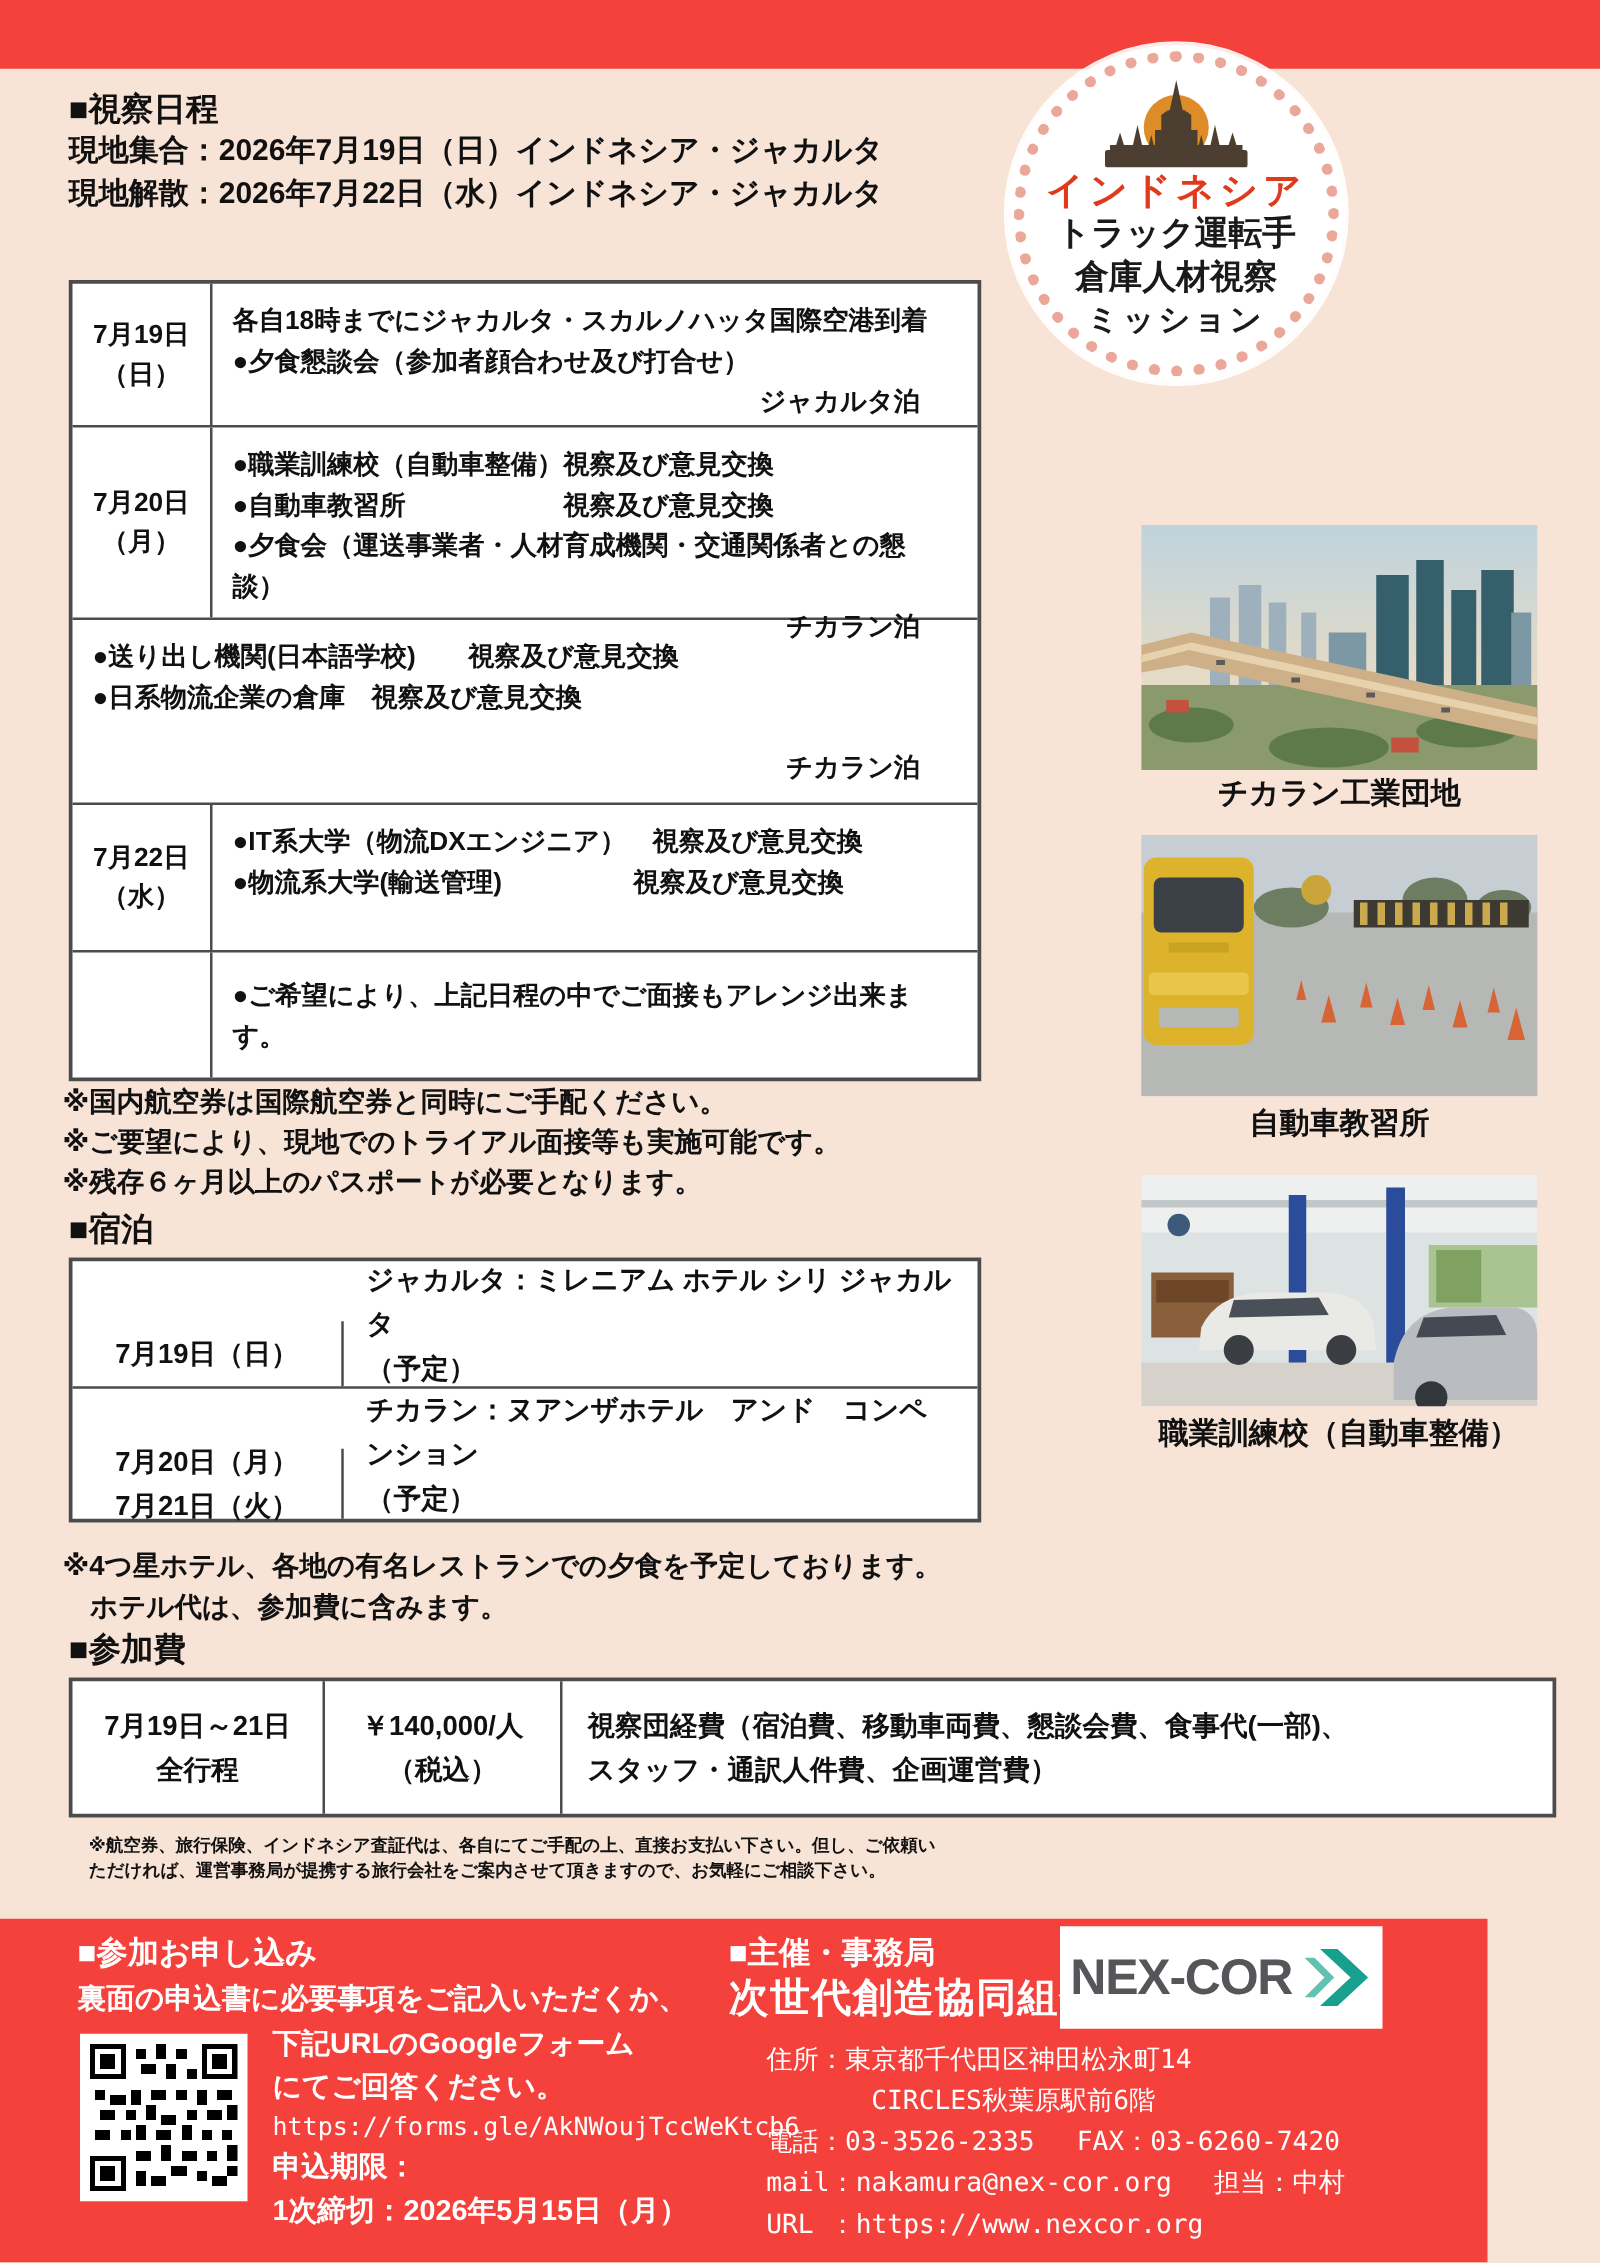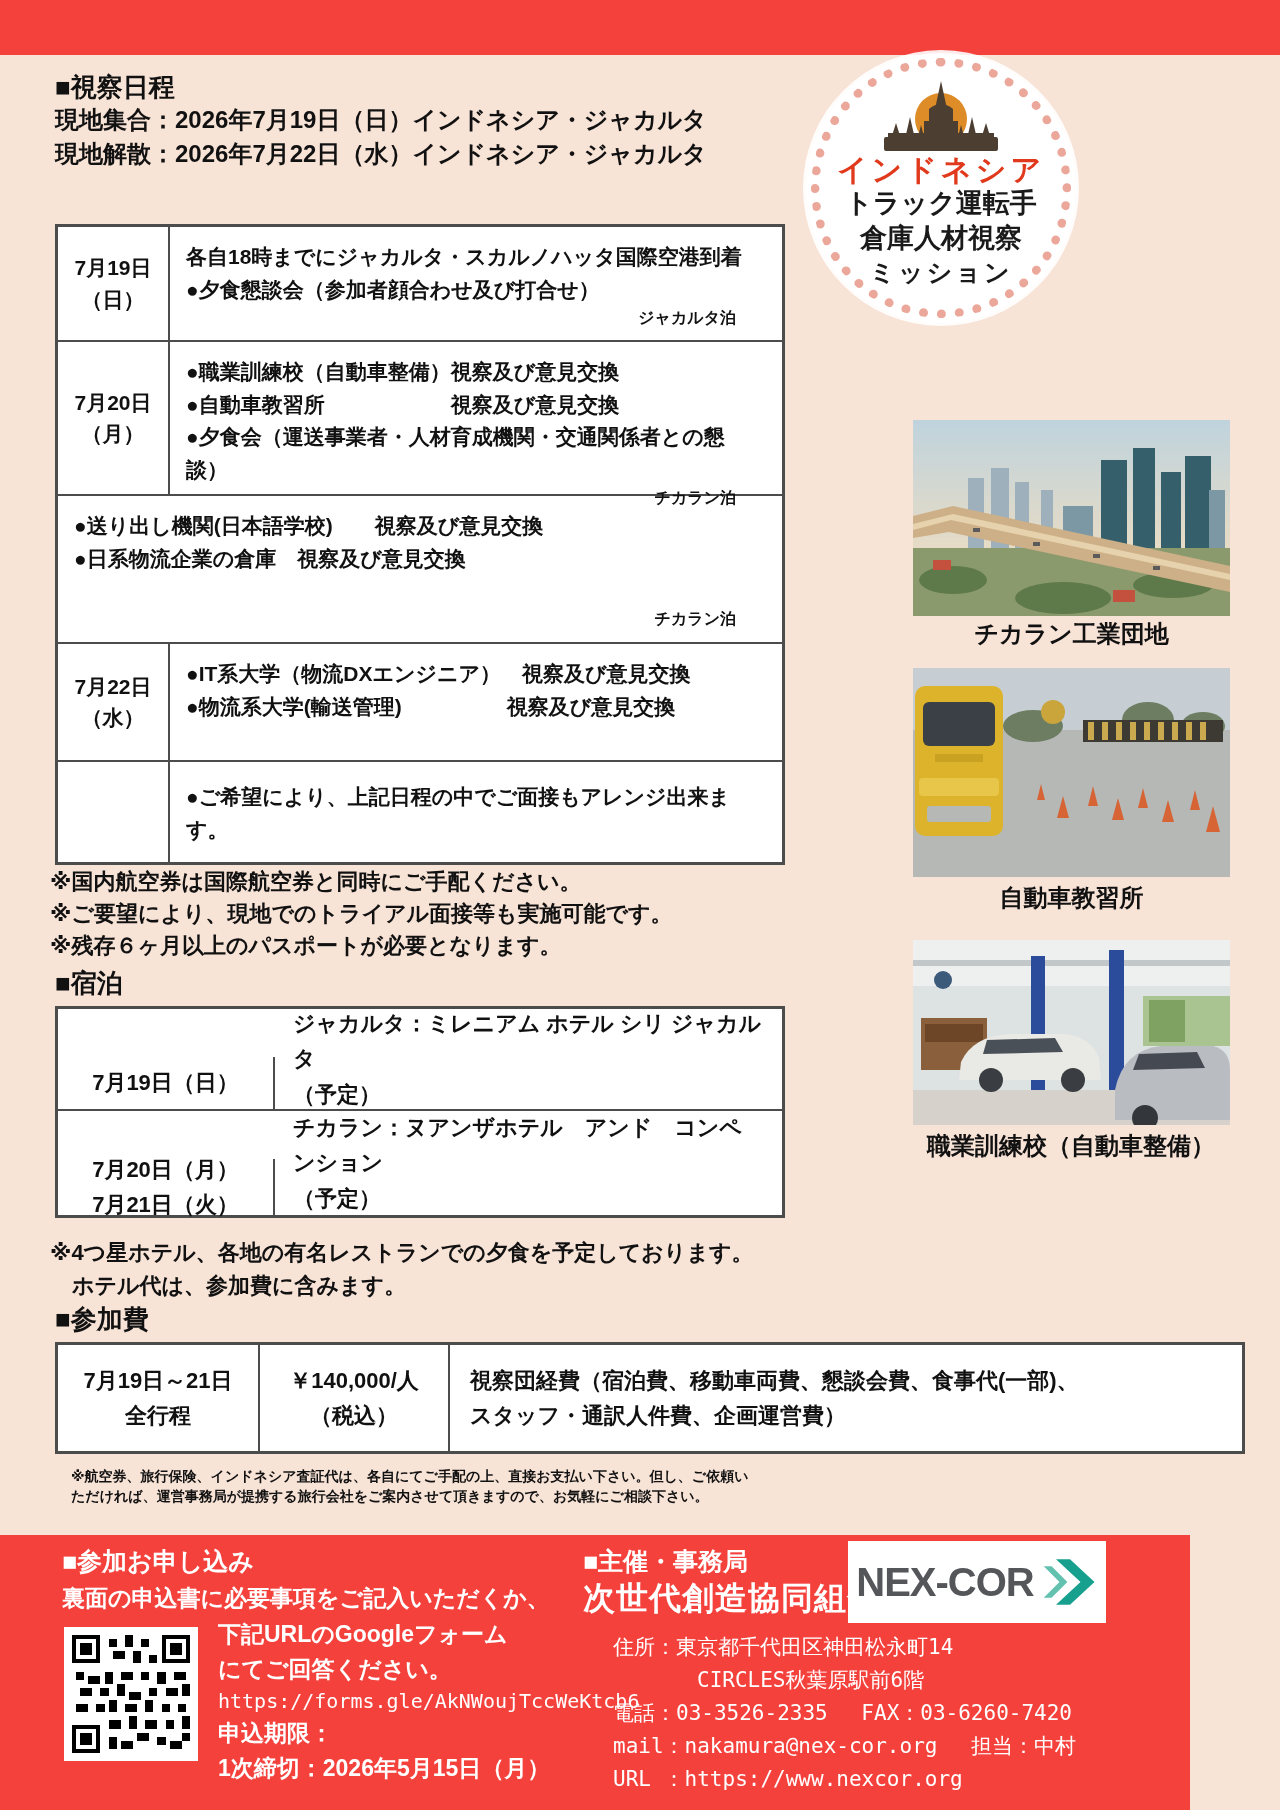--- a/index.html
+++ b/index.html
@@ -15,42 +15,42 @@
   .topbar{position:absolute;left:0;top:0;width:1280px;height:55px;background:#f5413c;}
   .footer{position:absolute;left:0;top:1535px;width:1190px;height:275px;background:#f5413c;color:#fff;}
 
   
   .hd{position:absolute;left:55px;font-weight:700;}
   .hd-title{top:70px;font-size:26px;}
   .hd-line1{top:104px;font-size:24px;font-weight:600;}
   .hd-line2{top:138px;font-size:24px;font-weight:600;}
 
   
-  .badge{position:absolute;left:806px;top:53px;width:270px;height:270px;border-radius:50%;
+  .badge{position:absolute;left:806px;top:36px;width:270px;height:270px;border-radius:50%;
     background:#fff;box-shadow:0 0 0 3px rgba(255,255,255,.9);}
   .badge::before{content:"";position:absolute;left:5px;top:5px;right:5px;bottom:5px;
     border-radius:50%;border:9px dotted rgba(221,96,74,.55);}
   .badge-inner{position:absolute;left:0;top:0;width:100%;height:100%;display:flex;
     flex-direction:column;align-items:center;justify-content:flex-start;}
   .badge-temple{margin-top:26px;width:150px;height:72px;}
   .badge-t1{font-family:"Liberation Serif","DejaVu Serif",serif;font-size:30px;font-weight:700;
     color:#e0391c;letter-spacing:4px;line-height:1.1;margin-top:2px;}
   .badge-t2,.badge-t3{font-size:27px;font-weight:800;line-height:1.3;color:#1a1a1a;}
   .badge-t4{font-size:25px;font-weight:800;letter-spacing:3px;color:#1a1a1a;}
 
   
   .sched{position:absolute;left:55px;top:224px;width:730px;background:#fff;
     border:3px solid #4c4c4c;box-sizing:border-box;}
   .srow{display:flex;border-bottom:2px solid #4c4c4c;}
   .srow:last-child{border-bottom:none;}
   .sdate{width:110px;flex:0 0 110px;border-right:2px solid #4c4c4c;display:flex;
     align-items:center;justify-content:center;text-align:center;font-size:21px;font-weight:600;line-height:1.5;}
   .sbody{flex:1;display:flex;flex-direction:column;padding:14px 16px 10px 16px;
     font-size:21px;font-weight:600;line-height:1.55;box-sizing:border-box;}
-  .sstay{margin-top:auto;text-align:right;padding-right:30px;font-size:16px;font-weight:600;}
+  .sstay{margin-top:auto;text-align:right;padding-right:30px;font-size:21px;font-weight:600;}
   .r1{height:113px;} .r2{height:152px;} .r3{height:146px;} .r4{height:116px;} .r5{height:100px;}
   .r5 .sbody{justify-content:center;}
 
   .notes{position:absolute;left:50px;top:866px;font-size:22px;font-weight:600;line-height:1.45;}
 
   
   .lodge-h{position:absolute;left:55px;top:966px;font-size:26px;font-weight:700;}
   .lodge{position:absolute;left:55px;top:1006px;width:730px;background:#fff;
     border:3px solid #4c4c4c;box-sizing:border-box;}
   .lrow{display:flex;border-bottom:2px solid #4c4c4c;}

